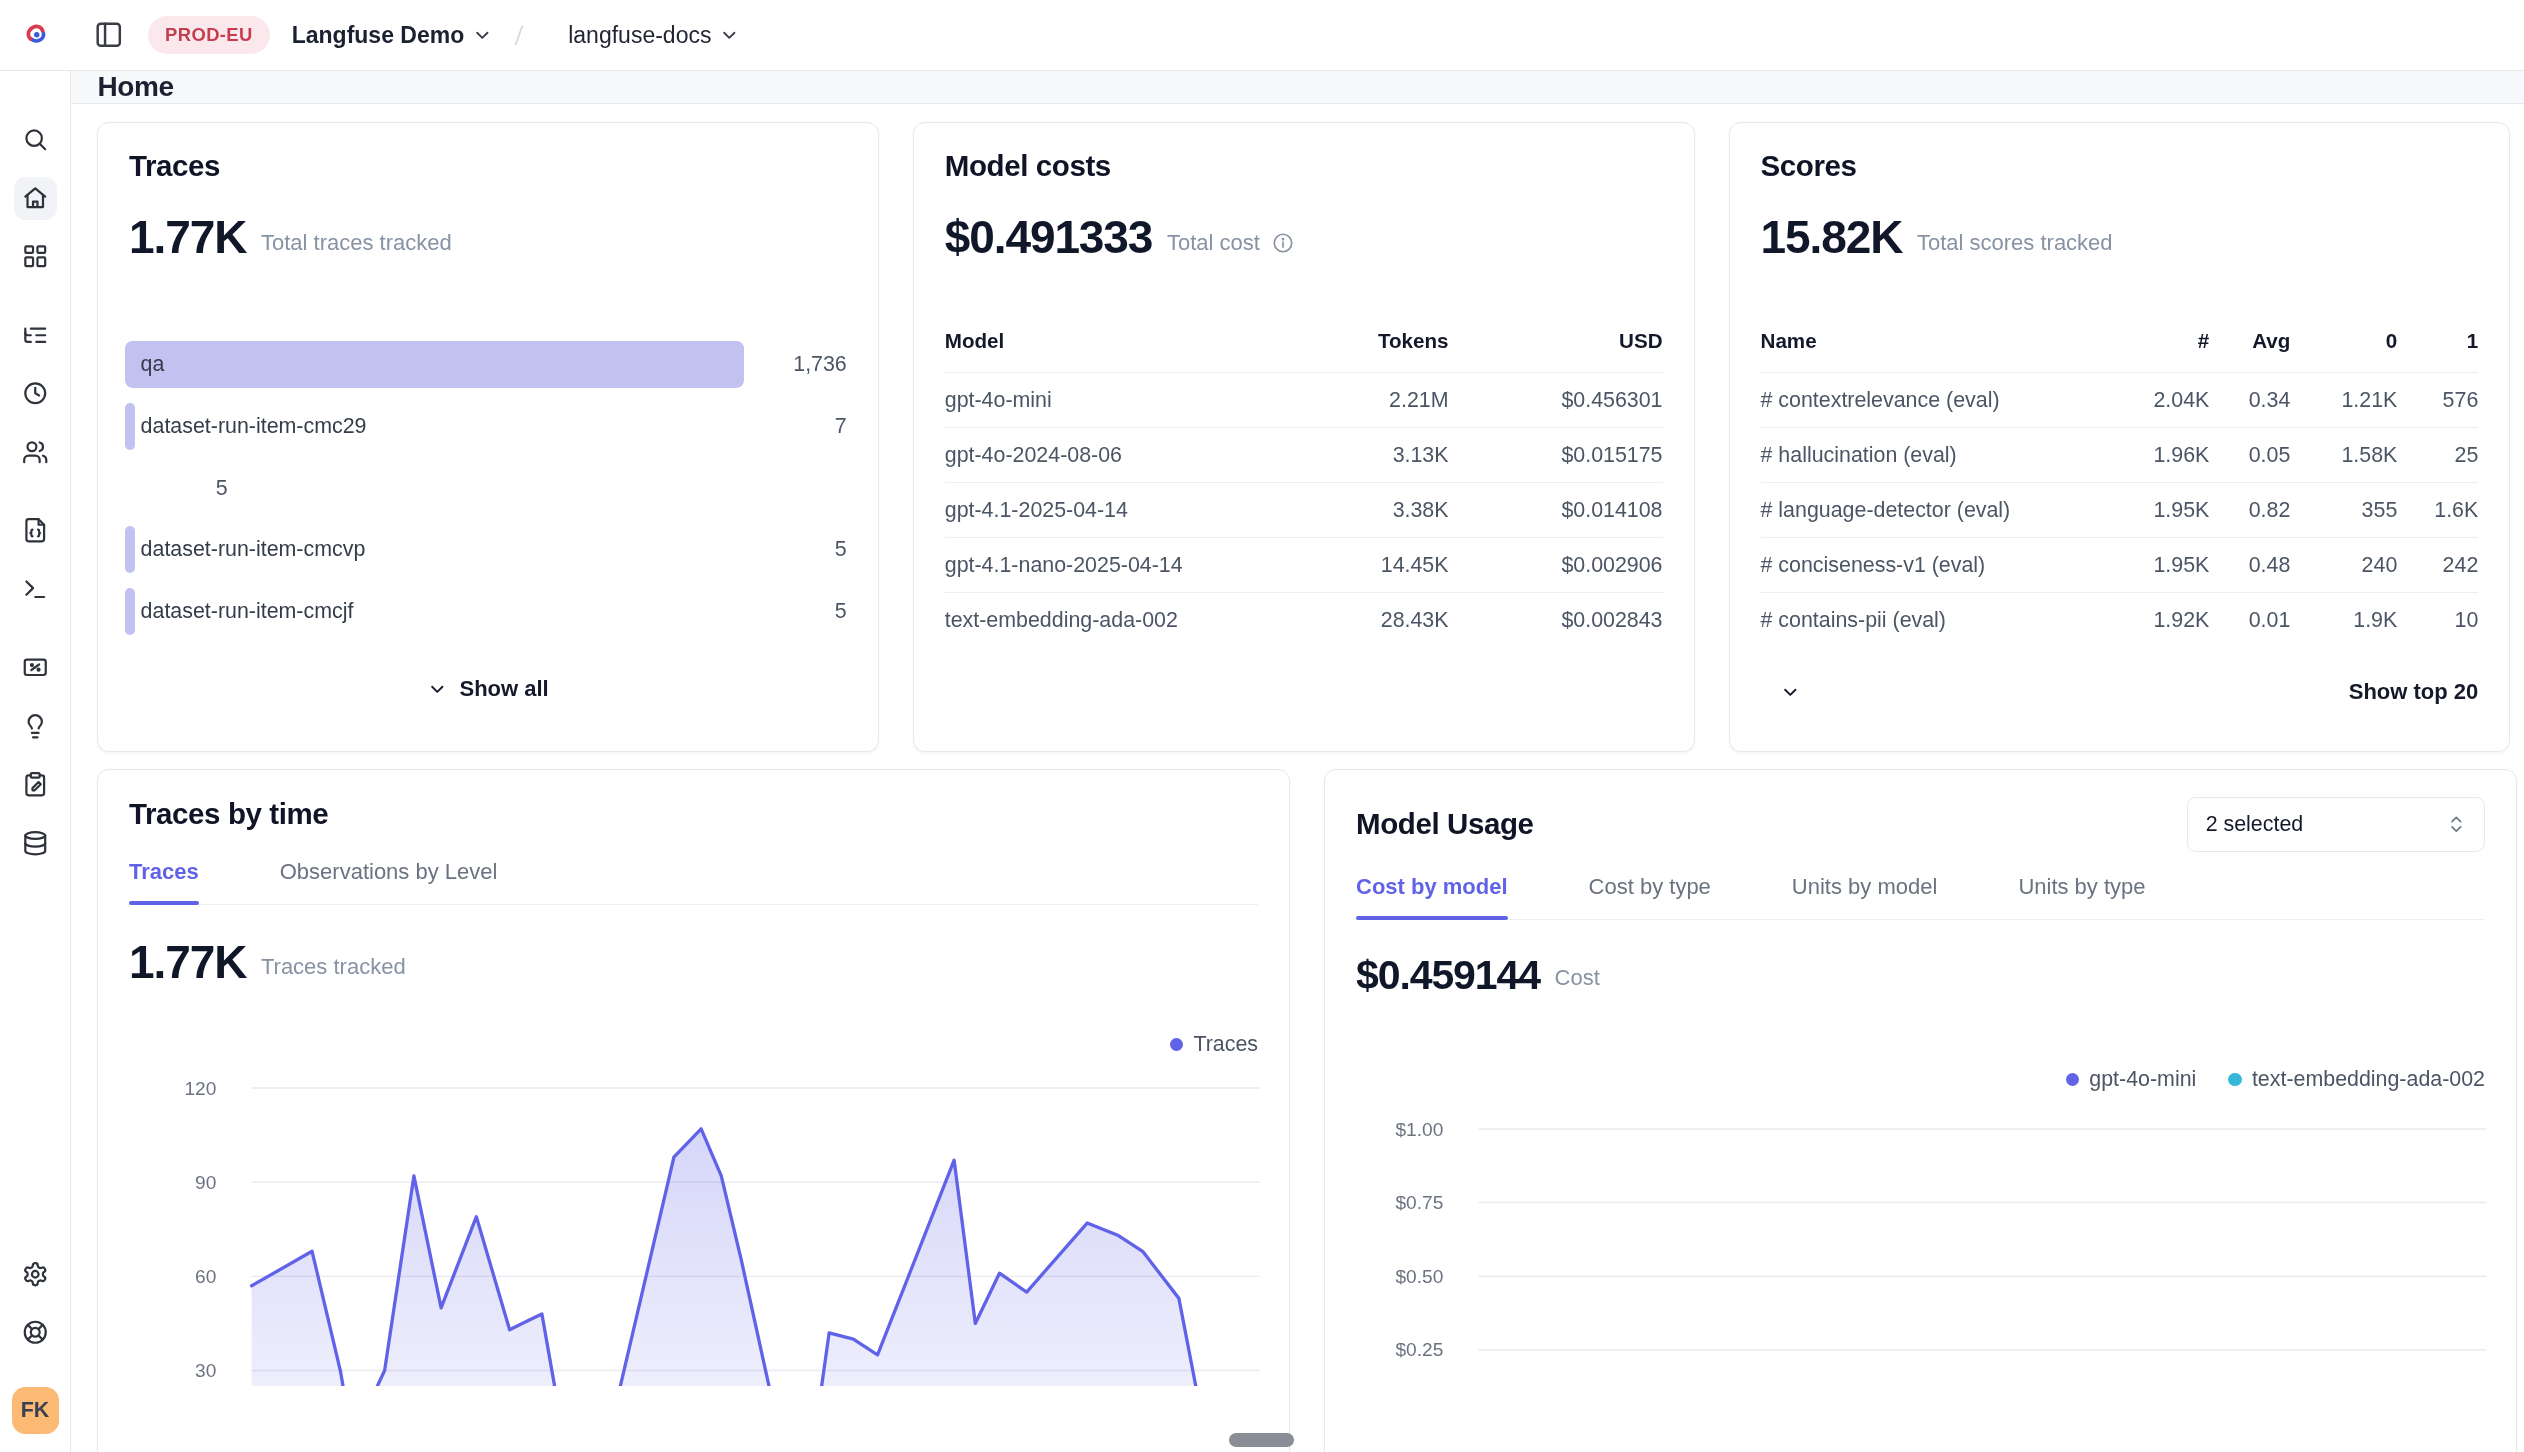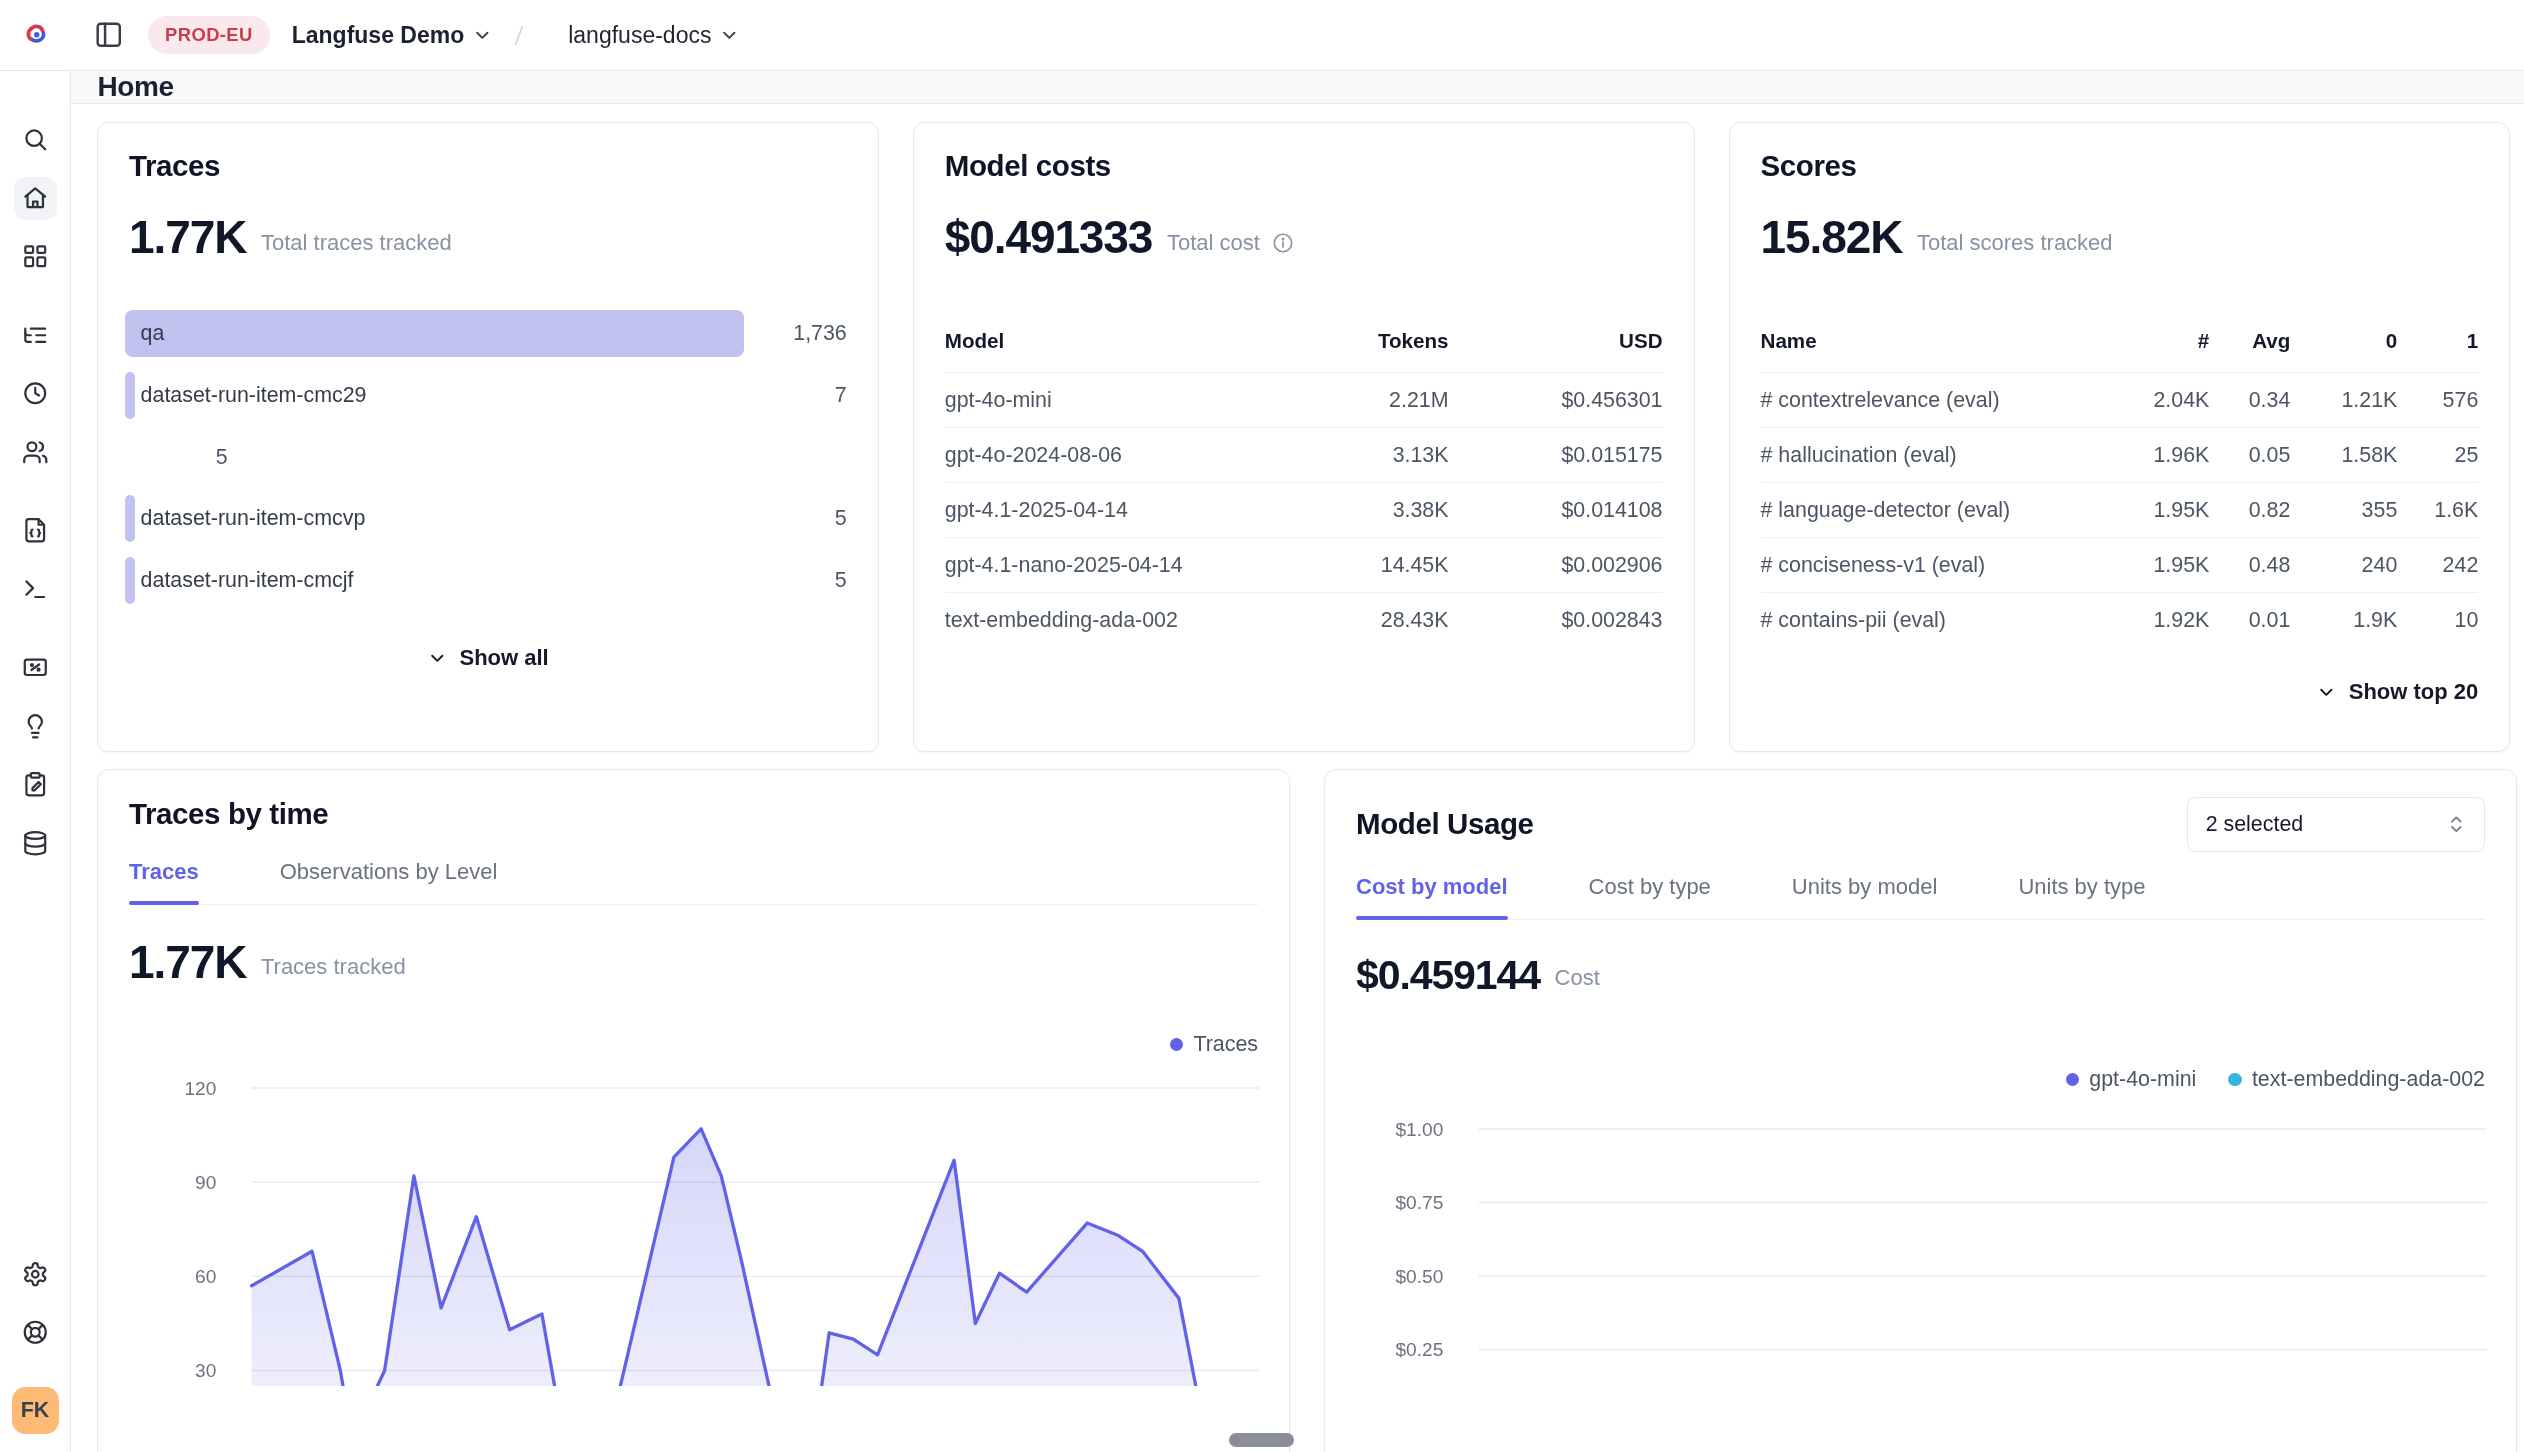--- a/index.html
+++ b/index.html
@@ -45,29 +45,29 @@
   .card{background:#fff;border:0.7px solid var(--border);border-radius:11.8px;
     box-shadow:0 1.5px 2.9px rgba(15,23,41,.04);padding:26.5px 31px;}
   .card.small{width:793px;height:630px}
   .card.wide{width:1193px;height:884px}
   .card h2{font-size:29.5px;font-weight:700;letter-spacing:-0.4px;color:#101426}
   .metric-row{display:flex;align-items:flex-end;margin-top:31px}
   .metric{font-size:46px;font-weight:700;letter-spacing:-1.1px;color:var(--ink);line-height:1}
   .metric-label{font-size:22px;color:var(--faint);margin-left:14.7px;padding-bottom:4.4px}
   .info-icon{color:var(--faint);margin-left:11.8px;margin-bottom:5.9px}
   
-  .trace-list{margin-top:50px;margin-left:-4.4px}
+  .trace-list{margin-top:81px;margin-left:-4.4px}
   .trace-row{display:flex;align-items:center;height:47px;margin-bottom:14.7px}
   .bar-zone{flex:1;position:relative;height:47px}
   .trace-bar{position:absolute;left:0;top:0;height:47px;background:var(--bar);border-radius:7.4px}
   .trace-label{position:relative;font-size:21.4px;color:#353c49;padding-left:16px;line-height:47px}
   .trace-value{width:103px;text-align:right;font-size:21.4px;color:var(--text)}
   .show-btn{display:flex;align-items:center;justify-content:center;gap:11.8px;margin-top:41px;
     font-size:22px;font-weight:600;color:#15192a;cursor:pointer}
-  .show-btn.left{justify-content:flex-end;padding-left:19px;margin-top:32px}
+  .show-btn.left{justify-content:space-between;padding-left:19px;margin-top:32px}
   
   .tbl{margin-top:69px}
   .t-head{display:flex;font-size:20.6px;font-weight:700;color:#14182a;padding-bottom:19px}
   .t-row{display:flex;align-items:center;height:55px;border-top:0.7px solid var(--divider);
     font-size:21.4px;color:var(--text)}
   .c-name{flex:1;min-width:0;padding-right:14.7px}
   .c-num{text-align:right}
   .w220{width:162px}.w290{width:214px}.w130{width:96px}.w110{width:81px}.w145{width:107px}
   
   .tabs{display:flex;gap:81px;border-bottom:1.5px solid var(--divider);margin-top:28px}

